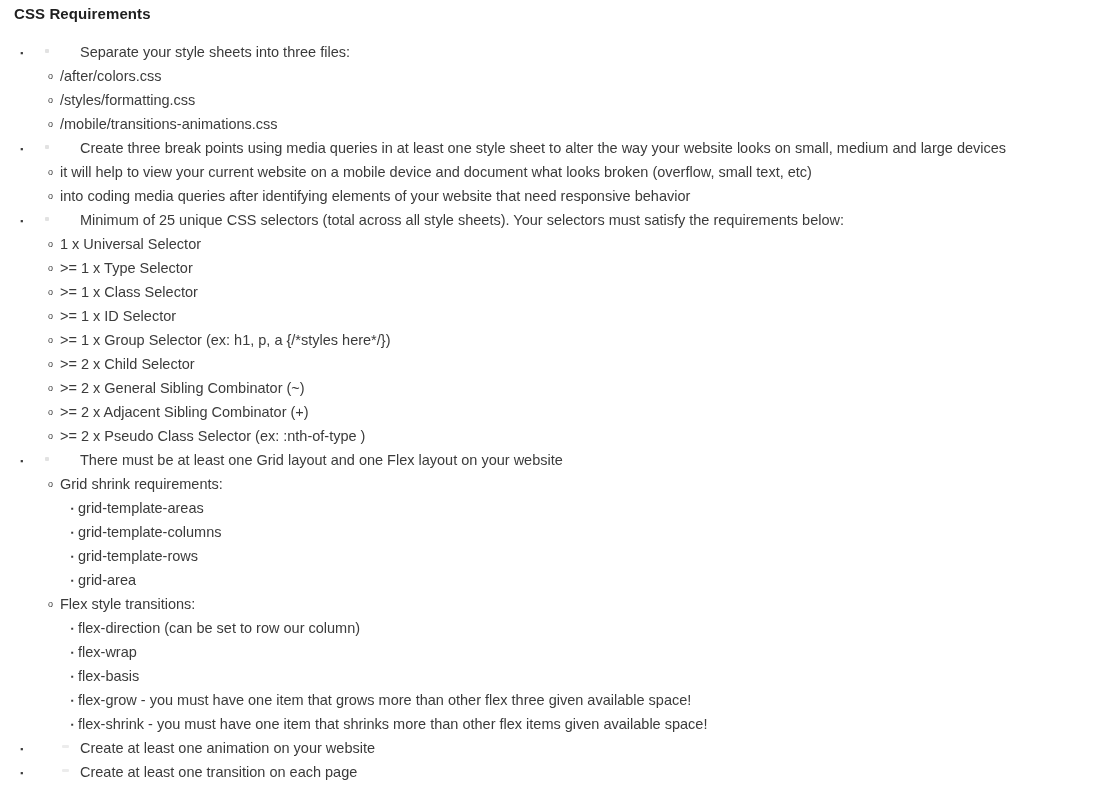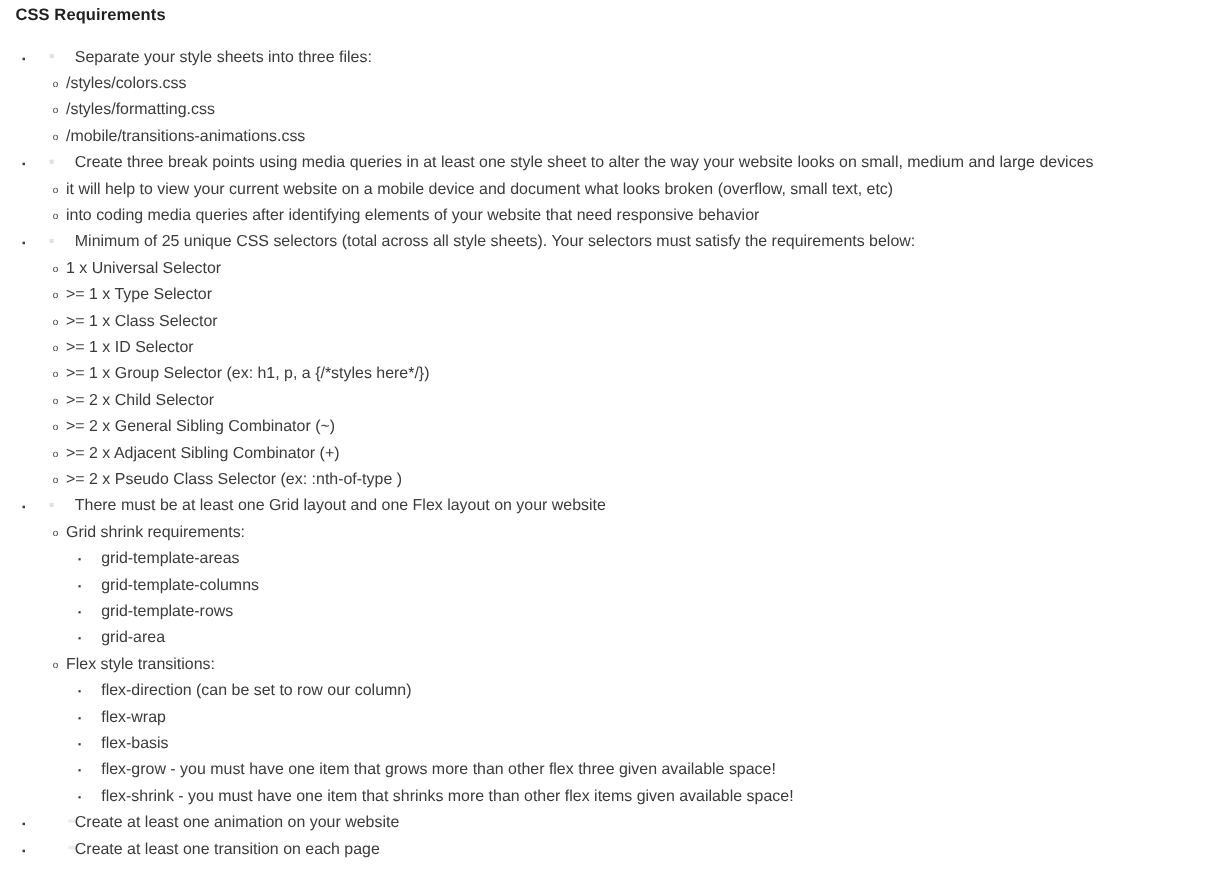--- a/index.html
+++ b/index.html
@@ -74,23 +74,23 @@
   }
 
   .txt {
     position: absolute;
     top: 0;
     line-height: 24px;
     font-size: 14.5px;
     color: #3b3b3b;
   }
 
-  .lvl1 .txt { left: 68px; }
+  .lvl1 .txt { left: 80px; }
   .lvl2 .txt { left: 60px; }
-  .lvl3 .txt { left: 92px; }
+  .lvl3 .txt { left: 78px; }
 
   
   .speck {
     position: absolute;
     top: 9px;
     width: 4px;
     height: 4px;
     background: #e2e2e2;
     border-radius: 1px;
   }
@@ -104,21 +104,21 @@
   <h1 class="doc-title">CSS Requirements</h1>
 
   <div id="list-root">
       <div class="row lvl1" style="top: 40px;">
         <span class="marker m1">▪</span>
         <span class="speck" style="left: 45px;"></span>
         <span class="txt">Separate your style sheets into three files:</span>
       </div>
       <div class="row lvl2" style="top: 64px;">
         <span class="marker m2">o</span>
-        <span class="txt">/styles/colors.css</span>
+        <span class="txt">/after/colors.css</span>
       </div>
       <div class="row lvl2" style="top: 88px;">
         <span class="marker m2">o</span>
         <span class="txt">/styles/formatting.css</span>
       </div>
       <div class="row lvl2" style="top: 112px;">
         <span class="marker m2">o</span>
         <span class="txt">/mobile/transitions-animations.css</span>
       </div>
       <div class="row lvl1" style="top: 136px;">

